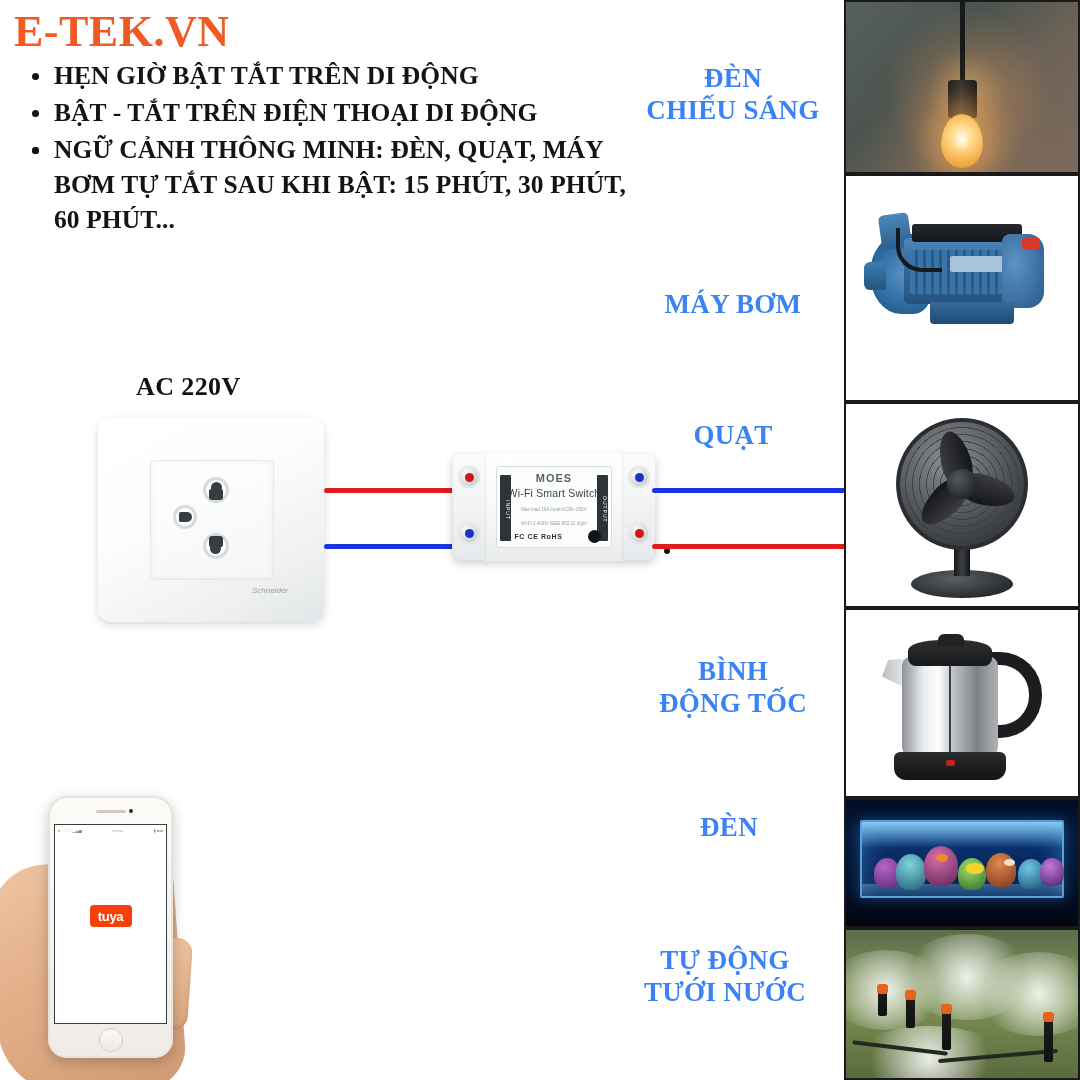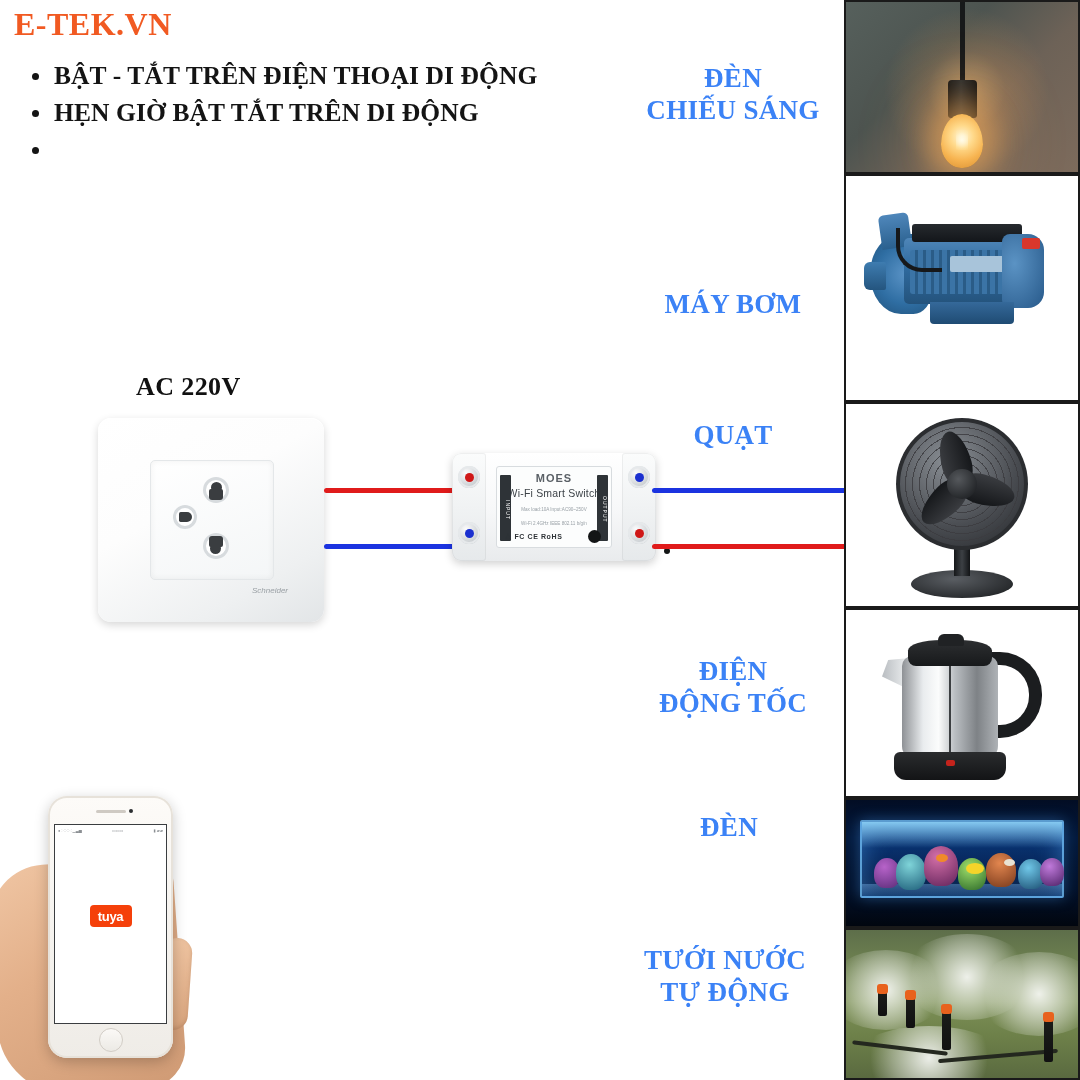--- a/index.html
+++ b/index.html
@@ -6,21 +6,21 @@
   html,body { background:#ffffff; }
   body {
     width:1080px; height:1080px; position:relative; overflow:hidden;
     font-family:"Liberation Serif", serif; color:#111;
   }
 
   
   #brand {
     position:absolute; left:14px; top:6px;
     font-family:"Liberation Serif", serif;
-    font-weight:bold; font-size:32px; letter-spacing:.5px;
+    font-weight:bold; font-size:44px; letter-spacing:.5px;
     color:#F15A22; white-space:nowrap;
   }
 
   
   #features {
     position:absolute; left:18px; top:58px; width:630px;
   }
   .feat {
     position:relative; padding-left:36px;
     font-family:"Liberation Serif", serif;
@@ -309,28 +309,32 @@
   }
 </style>
 </head>
 <body>
 
 <div id="brand">E-TEK.VN</div>
 
 <div id="features">
   <div class="feat">
     <span class="dot"></span>
-    <span>BẬT - TẮT TRÊN ĐIỆN THOẠI DI ĐỘNG</span>
+    <span>HẸN GIỜ BẬT TẮT TRÊN DI ĐỘNG</span>
   </div>
   <div class="feat">
     <span class="dot"></span>
-    <span>HẸN GIỜ BẬT TẮT TRÊN DI ĐỘNG</span>
+    <span>BẬT - TẮT TRÊN ĐIỆN THOẠI DI ĐỘNG</span>
   </div>
   <div class="feat">
     <span class="dot"></span>
+  </div>
+  <div class="feat">
+    <span class="dot"></span>
+    <span>NGỮ CẢNH THÔNG MINH: ĐÈN, QUẠT, MÁY BƠM TỰ TẮT SAU KHI BẬT: 15 PHÚT, 30 PHÚT, 60 PHÚT...</span>
   </div>
 </div>
 
 <div id="ac-label">AC 220V</div>
 
 <div id="socket">
   <div id="socket-inner">
     <div class="pin-round" style="left:52px; top:16px;"></div>
     <div class="pin-flat" style="left:22px; top:44px;"></div>
     <div class="pin-round" style="left:52px; top:72px; transform:rotate(180deg);"></div>
@@ -401,29 +405,29 @@
   <div>ĐÈN</div>
   <div>CHIẾU SÁNG</div>
 </div>
 <div class="cat" style="left:620px; top:288px; width:226px;">
   <div>MÁY BƠM</div>
 </div>
 <div class="cat" style="left:620px; top:419px; width:226px;">
   <div>QUẠT</div>
 </div>
 <div class="cat" style="left:620px; top:655px; width:226px;">
-  <div>ĐIỆN</div>
+  <div>BÌNH</div>
   <div>ĐỘNG TỐC</div>
 </div>
 <div class="cat" style="left:613px; top:811px; width:232px;">
   <div>ĐÈN</div>
 </div>
 <div class="cat" style="left:605px; top:944px; width:240px;">
+  <div>TỰ ĐỘNG</div>
   <div>TƯỚI NƯỚC</div>
-  <div>TỰ ĐỘNG</div>
 </div>
 
 <div id="photos">
 
   <div class="photo" style="top:0; height:174px;">
     <div class="ph-inner">
       <div class="lamp-bg"></div>
       <div class="lamp-cord"></div>
       <div class="lamp-socket"></div>
       <div class="lamp-bulb"></div>

